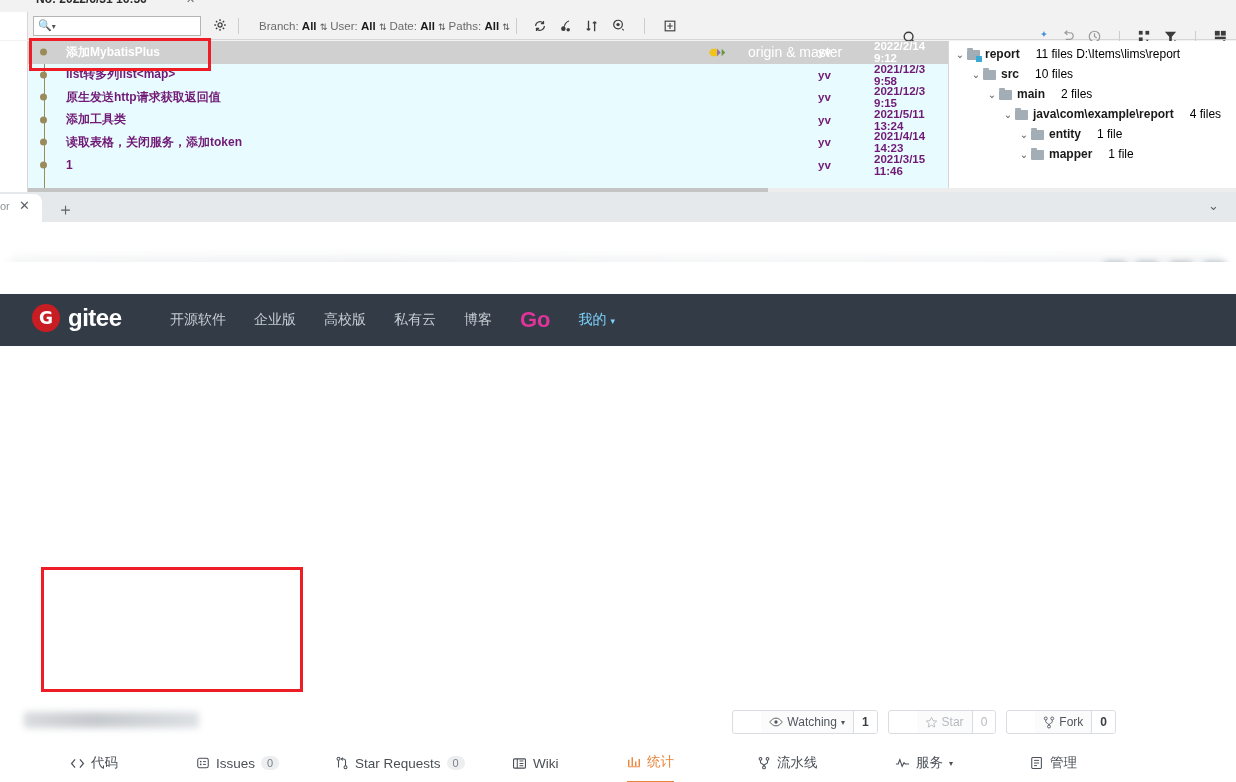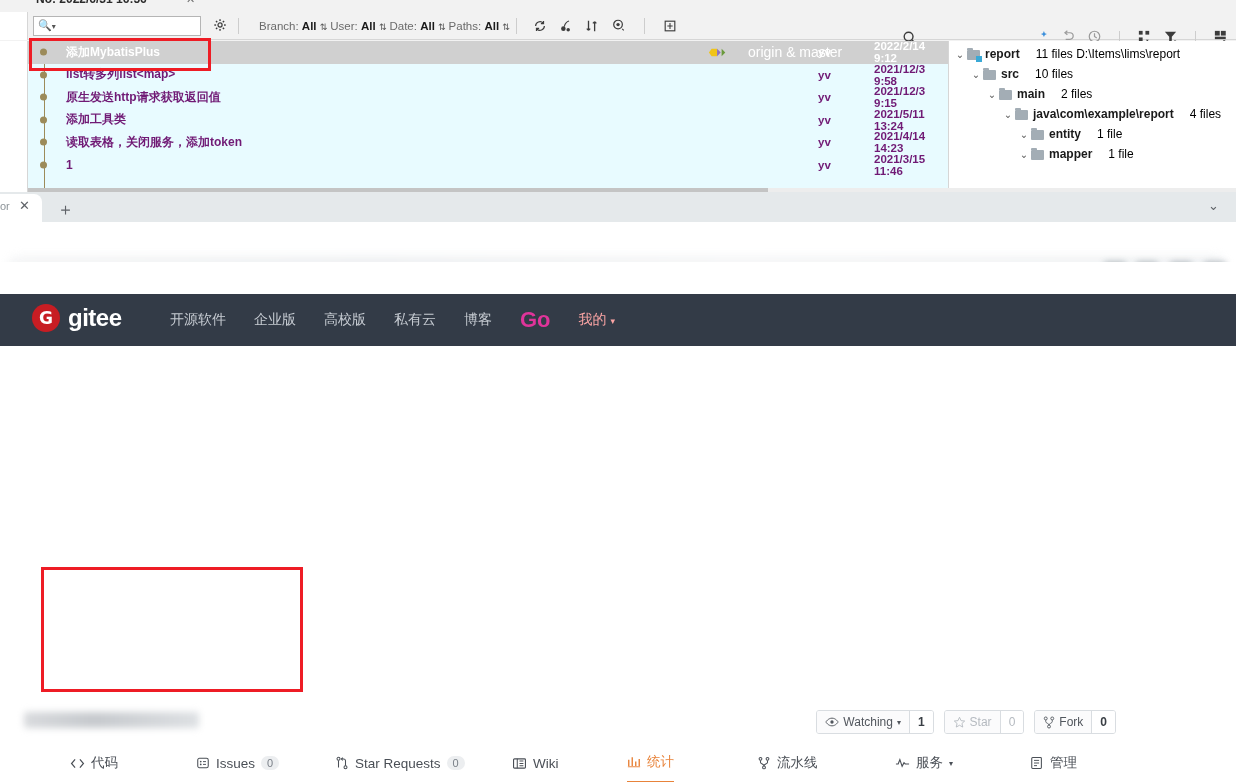--- a/index.html
+++ b/index.html
@@ -103,39 +103,39 @@
   .gitee-hdr { position: absolute; top: 294px; left: 0; width: 1236px; height: 52px;
     background: #333b47; }
   .logo { position: absolute; left: 32px; top: 10px; display: flex; align-items: center; gap: 8px; }
   .logo-mark { width: 28px; height: 28px; border-radius: 50%; background: #c71d23;
     color: #fff; font-weight: 700; font-size: 17px; display: flex; align-items: center;
     justify-content: center; font-family: "DejaVu Sans", sans-serif; }
   .logo-text { color: #fff; font-size: 24px; font-weight: 700; letter-spacing: -.5px; }
   .gnav { position: absolute; left: 170px; top: 0; height: 52px; display: flex;
     align-items: center; gap: 28px; font-size: 14px; color: #c7ccd3; }
   .gnav .n-go { color: #e0349a; font-weight: 700; font-size: 22px; }
-  .gnav .mine { color: #fca5a5; }
+  .gnav .mine { color: #7dd3fc; }
   .hot-badge { position: absolute; left: 284px; top: 296px; width: 34px; height: 15px;
     background: #e8543f; border-radius: 2px; filter: blur(2.5px); }
   .hdr-search { position: absolute; right: 276px; top: 311px; width: 190px; height: 20px;
     border: 1px solid #5b6472; background: #39414e; color: #9099a6; font-size: 12px;
     padding: 0 6px; line-height: 18px; }
   .hdr-icons { position: absolute; right: 130px; top: 310px; display: flex; align-items: center;
     gap: 26px; color: #b7bec7; }
   .avatar-blur { position: absolute; right: 62px; top: 300px; width: 54px; height: 44px;
     background: linear-gradient(140deg,#3c7f78,#2f4f55 55%,#516a72); filter: blur(3.5px); }
 
   .repo-area { position: absolute; top: 346px; left: 0; width: 1236px; height: 436px; background: #fff; }
   .repo-title-blur { position: absolute; left: 24px; top: 366px; width: 175px; height: 16px;
     background: linear-gradient(90deg,#d8dadd,#c6c9cd 40%,#dde0e3); filter: blur(3.6px);
     border-radius: 2px; }
 
   .wsf { position: absolute; right: 120px; top: 364px; display: flex; gap: 10px; }
   .wsf-grp { display: flex; border: 1px solid #d9dde1; border-radius: 3px; overflow: hidden;
-    height: 24px; background: #fff; }
+    height: 24px; background: #fff; padding-left: 28px; }
   .wsf-btn { display: flex; align-items: center; gap: 4px; padding: 0 8px; font-size: 12px;
     color: #51565d; background: #fbfbfc; }
   .wsf-cnt { display: flex; align-items: center; padding: 0 8px; font-size: 12px;
     font-weight: 700; color: #3a3f45; border-left: 1px solid #d9dde1; background: #fff; }
   .wsf-grp.dim .wsf-btn, .wsf-grp.dim .wsf-cnt { color: #b5bac0; font-weight: 400; }
 
   .mtabs { position: absolute; top: 396px; left: 0; width: 1236px; height: 42px;
     border-bottom: 1px solid #e6e8ea; }
   .mtab { position: absolute; top: 0; height: 42px; display: flex; align-items: center;
     gap: 6px; font-size: 13.5px; color: #4a4f56; }

